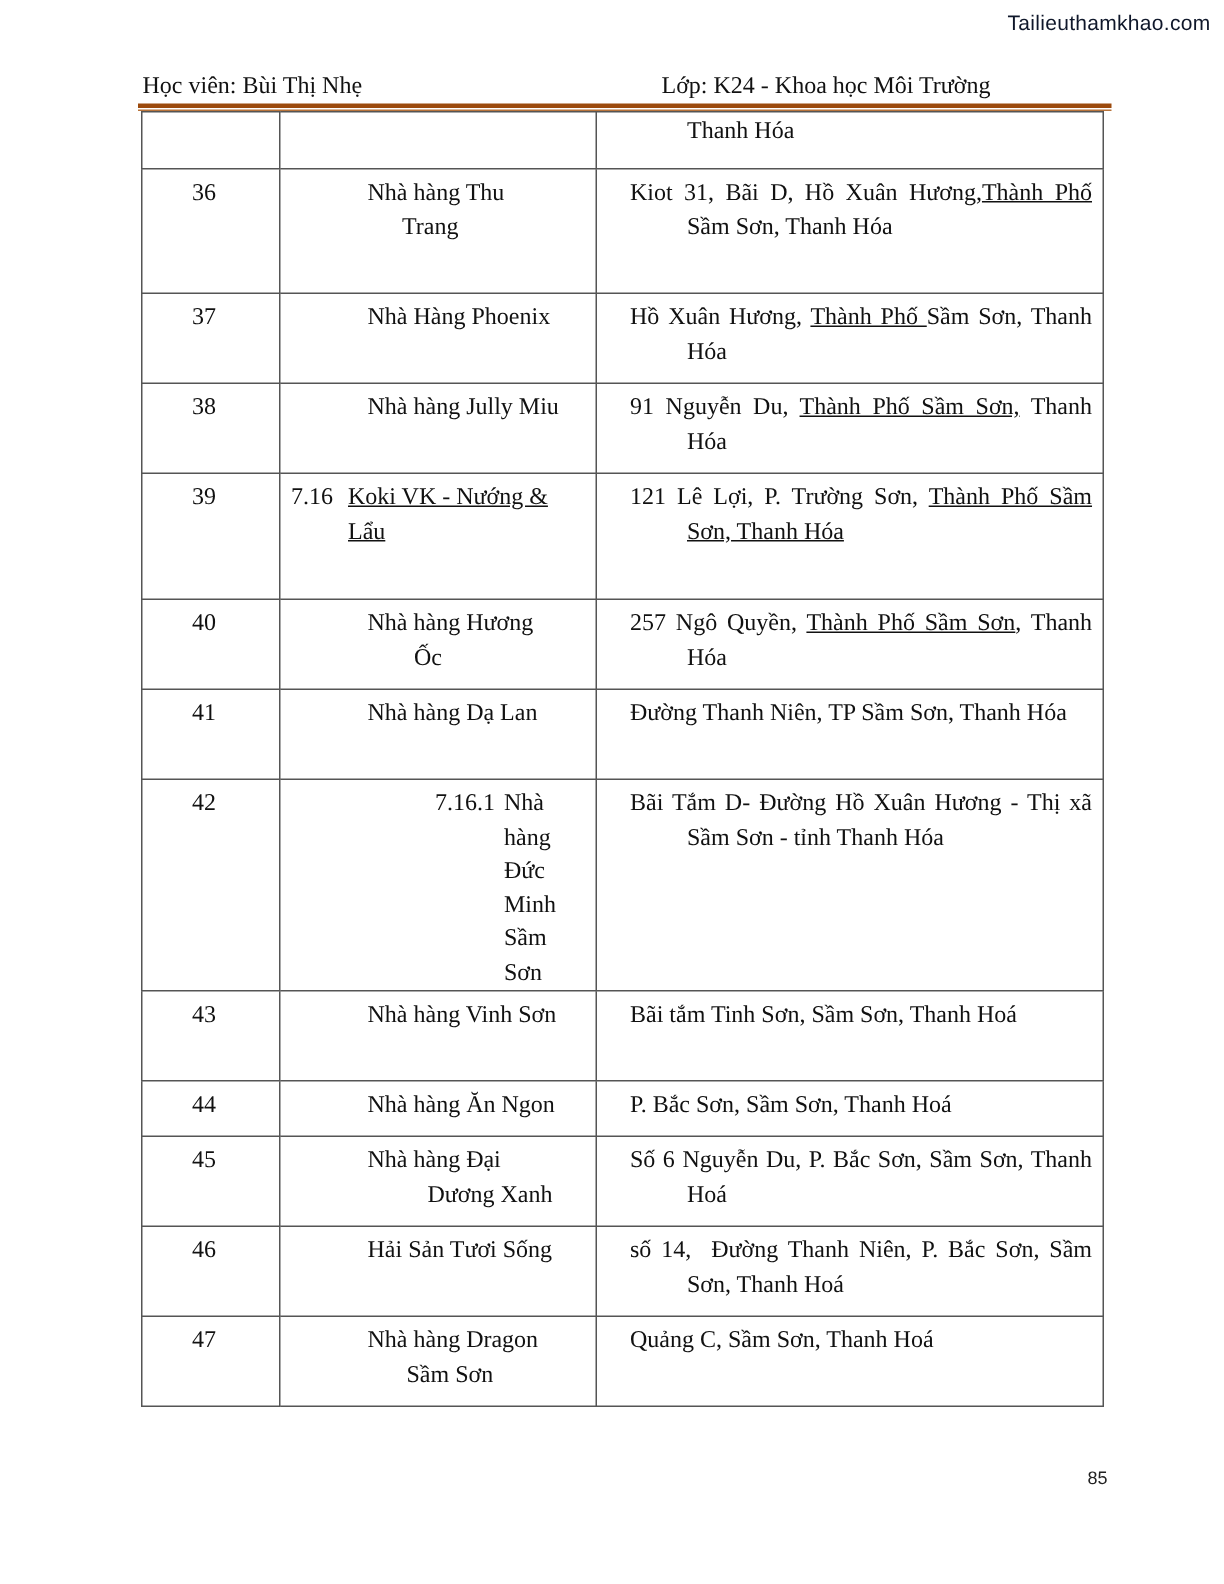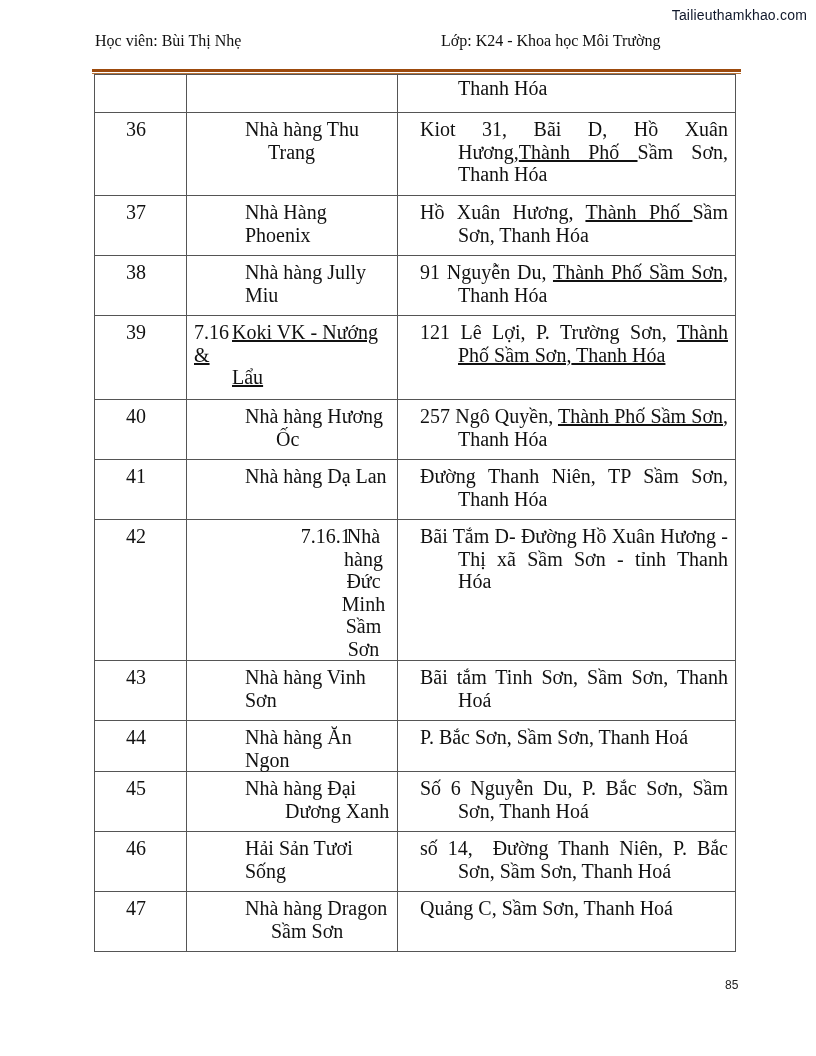--- a/index.html
+++ b/index.html
@@ -1,26 +1,26 @@
 <!DOCTYPE html>
 <html><head>
 <meta charset="utf-8">
 <style>
   html, body { margin:0; padding:0; background:#ffffff; }
   body { width:816px; height:1056px; position:relative; overflow:hidden;
          font-family:"Liberation Serif", "DejaVu Serif", serif; color:#111; }
   .watermark { position:absolute; top:7px; right:9px; font-family:"Liberation Sans", "DejaVu Sans", sans-serif;
                font-size:14px; color:#0f172a; letter-spacing:0.2px; }
-  .header { position:absolute; top:32px; left:95px; width:640px; height:20px; font-size:16px; }
+  .header { position:absolute; top:49px; left:95px; width:640px; height:20px; font-size:16px; }
   .header .left { position:absolute; left:0; top:0; }
   .header .right { position:absolute; left:346px; top:0; }
   .rule-thick { position:absolute; top:69px; left:92px; width:649px; height:3px; background:#9c4a0d; }
   .rule-thin { position:absolute; top:73px; left:92px; width:649px; height:1px; background:#b8733a; }
   table.main { position:absolute; top:74px; left:94px; border-collapse:collapse; table-layout:fixed;
-               width:641px; font-size:20px; line-height:22.5px; }
+               width:641px; font-size:16px; line-height:22.5px; }
   table.main td { border:1px solid #555; vertical-align:top; padding:0; }
   col.c1 { width:92px; } col.c2 { width:211px; } col.c3 { width:338px; }
   td.num { text-align:center; padding:5px 9px 0 0 !important; }
   td.name { padding:5px 6px 0 6px !important; }
   td.addr { padding:5px 7px 0 60px !important; }
   .addr-text { text-indent:-38px; text-align:justify; text-align-last:auto; }
   .name-block { padding-left:52px; }
   .u { text-decoration:underline; }
   .pagenum { position:absolute; top:978px; left:725px; font-family:"Liberation Sans", "DejaVu Sans", sans-serif;
              font-size:12px; color:#222; }
@@ -112,21 +112,21 @@
       <td class="name">
           <div class="name-block">Nhà hàng Dạ Lan</div>
         </td>
       <td class="addr">
           <div class="addr-text">Đường Thanh Niên, TP Sầm Sơn, Thanh Hóa</div>
         </td>
     </tr>
 
     <tr style="height:138px">
       <td class="num">42</td>
-      <td class="name" style="padding-left:103px !important;text-align:center;">
+      <td class="name" style="padding-left:103px !important;">
         <div><span style="display:inline-block;width:46px">7.16.1</span><span>Nhà</span></div>
         <div style="padding-left:46px">hàng</div>
         <div style="padding-left:46px">Đức</div>
         <div style="padding-left:46px">Minh</div>
         <div style="padding-left:46px">Sầm</div>
         <div style="padding-left:46px">Sơn</div>
       </td>
       <td class="addr">
           <div class="addr-text">Bãi Tắm D- Đường Hồ Xuân Hương - Thị xã Sầm Sơn - tỉnh Thanh Hóa</div>
         </td>

